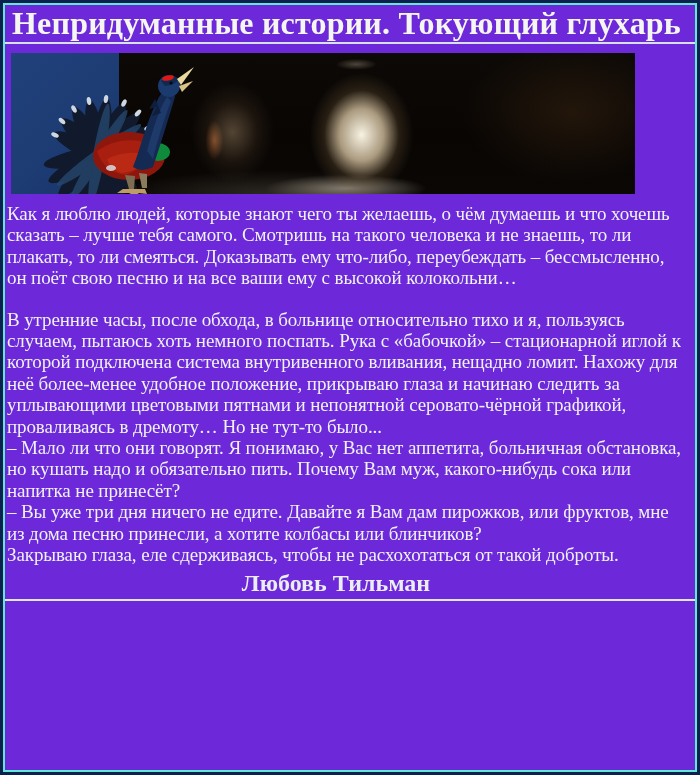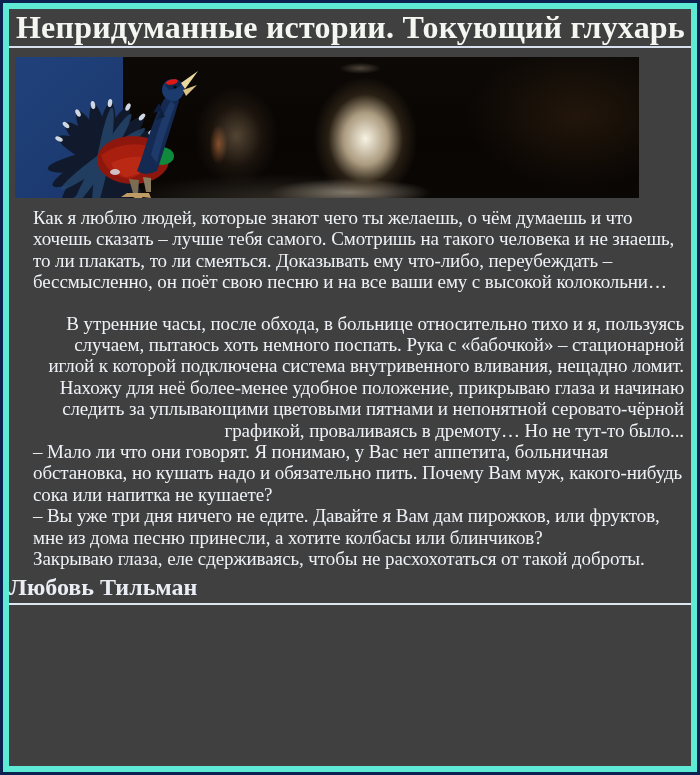--- a/index.html
+++ b/index.html
@@ -5,22 +5,22 @@
   html,body{margin:0;padding:0;}
   body{
     width:700px;height:775px;
     background:#0c2150;
     overflow:hidden;
     font-family:"Liberation Serif", serif;
     position:relative;
   }
   .frame{
     position:absolute;left:3px;top:3px;right:3px;bottom:3px;
-    border:6px solid #5eead4;
-    background:#404040;
+    border:2px solid #5eead4;
+    background:#6d28d9;
     overflow:hidden;
   }
   .title{
     color:#f4f6f1;
     font-weight:bold;
     font-size:32px;
     line-height:34px;
     padding:1px 4px 2px 7px;
     border-bottom:2px solid #d7e0ec;
     letter-spacing:0.2px;
@@ -47,32 +47,32 @@
       radial-gradient(ellipse 150px 95px at 88% 42%, rgba(66,42,20,0.45), rgba(0,0,0,0) 75%),
       radial-gradient(ellipse 95px 16px at 44% 96%, rgba(215,205,185,0.55), rgba(0,0,0,0) 85%),
       radial-gradient(ellipse 180px 28px at 30% 100%, rgba(150,140,120,0.25), rgba(0,0,0,0) 85%),
       linear-gradient(#0c0906 0%, #080503 60%, #0a0705 100%);
   }
   .bird-svg{
     position:absolute;left:26px;top:2px;width:178px;height:139px;
   }
   .story{
     margin:9px 0 0 0;
-    padding:0 7px 0 24px;
+    padding:0 7px 0 2px;
     color:#eef2f6;
     font-size:19px;
     line-height:21.4px;
     letter-spacing:-0.1px;
   }
   .story p{margin:0;padding:0;}
-  .story .p2{margin-top:20px;text-align:right;}
+  .story .p2{margin-top:20px;}
   .dialog-line{margin:0;padding:0;}
   .author{
     margin-top:4px;
-    text-align:left;
+    text-align:center;
     padding-right:28px;
     color:#eaeef4;
     font-weight:bold;
     font-size:24px;
     line-height:26px;
   }
   .footer-line{
     margin:3px 0 0 0;
     border-top:2px solid #dfe7f0;
     height:0;
@@ -149,21 +149,21 @@
         <path d="M88,120 l4,14 l5,0 l1,-13 Z" fill="#7b6c52"></path>
         <path d="M102,118 l3,15 l5,0 l0,-14 Z" fill="#8a7a5e"></path>
         <path d="M86,134 l-6,4 l12,0 l6,3 l4,-3 l8,1 l-2,-5 Z" fill="#bf9c66"></path>
       </g>
     </svg>
   </div>
 
   <div class="story">
     <p class="p1">Как я люблю людей, которые знают чего ты желаешь, о чём думаешь и что хочешь сказать – лучше тебя самого. Смотришь на такого человека и не знаешь, то ли плакать, то ли смеяться. Доказывать ему что-либо, переубеждать – бессмысленно, он поёт свою песню и на все ваши ему с высокой колокольни…</p>
     <p class="p2">В утренние часы, после обхода, в больнице относительно тихо и я, пользуясь случаем, пытаюсь хоть немного поспать. Рука с «бабочкой» – стационарной иглой к которой подключена система внутривенного вливания, нещадно ломит. Нахожу для неё более-менее удобное положение, прикрываю глаза и начинаю следить за уплывающими цветовыми пятнами и непонятной серовато-чёрной графикой, проваливаясь в дремоту… Но не тут-то было...</p>
-    <div class="dialog-line">– Мало ли что они говорят. Я понимаю, у Вас нет аппетита, больничная обстановка, но кушать надо и обязательно пить. Почему Вам муж, какого-нибудь сока или напитка не кушаете?</div>
+    <div class="dialog-line">– Мало ли что они говорят. Я понимаю, у Вас нет аппетита, больничная обстановка, но кушать надо и обязательно пить. Почему Вам муж, какого-нибудь сока или напитка не принесёт?</div>
     <div class="dialog-line">– Вы уже три дня ничего не едите. Давайте я Вам дам пирожков, или фруктов, мне из дома песню принесли, а хотите колбасы или блинчиков?</div>
     <div class="dialog-line">Закрываю глаза, еле сдерживаясь, чтобы не расхохотаться от такой доброты.</div>
   </div>
 
   <div class="author">Любовь Тильман</div>
   <div class="footer-line"></div>
 
 </div>
 
 </body></html>

